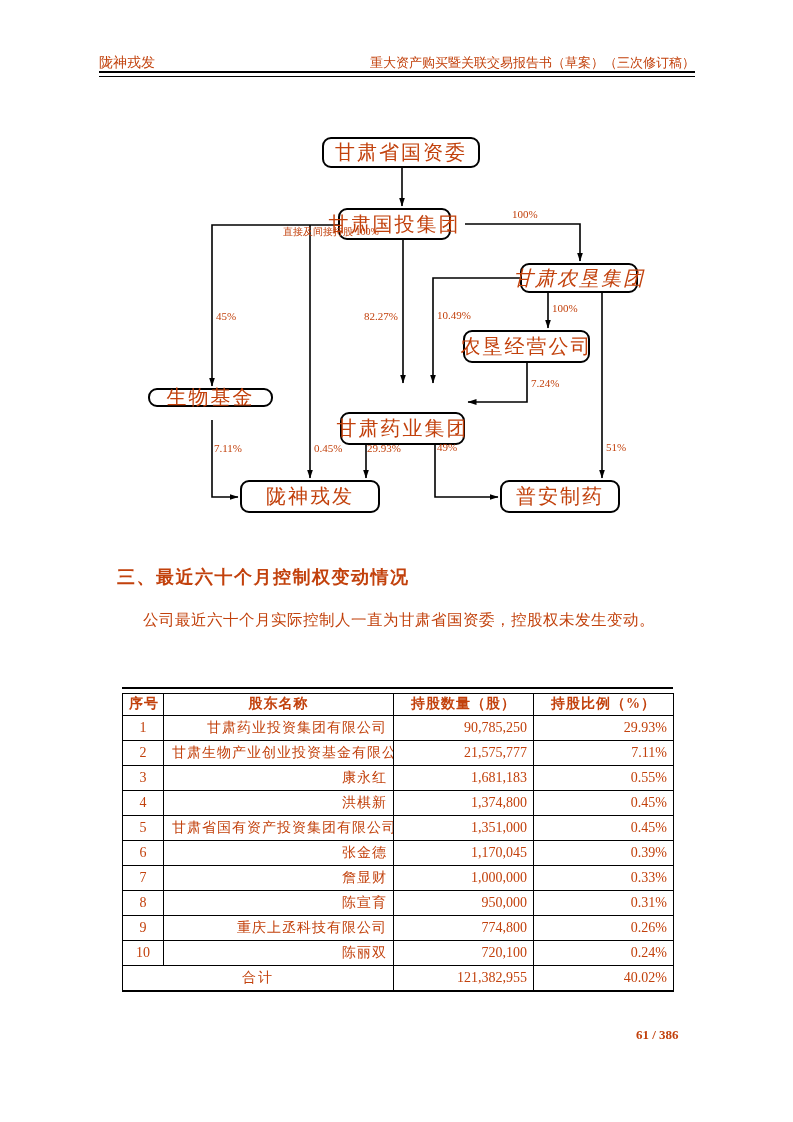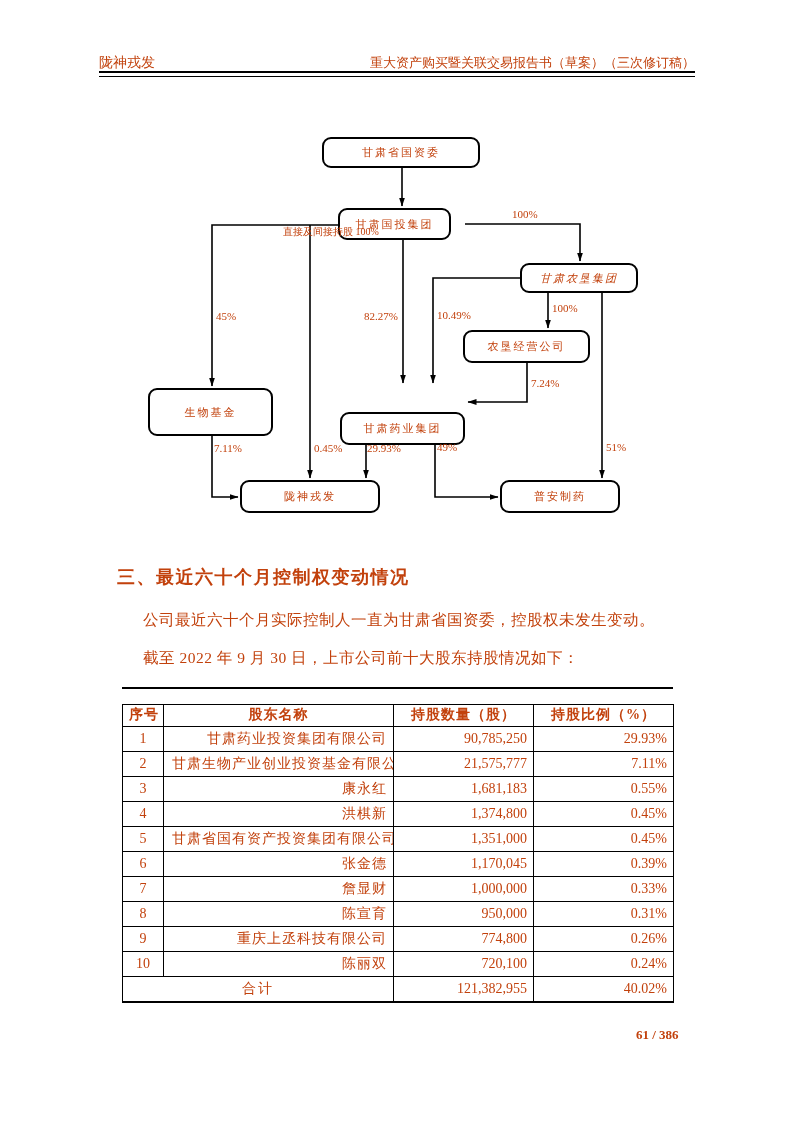--- a/index.html
+++ b/index.html
@@ -19,39 +19,39 @@
     position:absolute;left:99px;top:71px;width:596px;height:3px;
     border-top:2.2px solid #000;border-bottom:1px solid #000;
   }
 
   
   .diagram{position:absolute;left:0;top:130px;width:793px;height:400px;}
   .diagram svg{position:absolute;left:0;top:0;}
   .node{
     position:absolute;display:flex;align-items:center;justify-content:center;
     border:2px solid #000;border-radius:9px;background:#fff;
-    font-size:11px;letter-spacing:2px;white-space:nowrap;box-sizing:border-box;
+    font-size:20px;letter-spacing:2px;white-space:nowrap;box-sizing:border-box;
   }
   .elabel{position:absolute;font-size:11px;white-space:nowrap;line-height:1;}
   .elabel.small{font-size:10px;}
 
   
   .sec-heading{
     position:absolute;left:117px;top:565px;
     font-family:"Liberation Sans","DejaVu Sans",sans-serif;
     font-weight:bold;font-size:18px;letter-spacing:1.5px;white-space:nowrap;
   }
   .para{position:absolute;left:143px;width:552px;font-size:15.5px;line-height:1.35;letter-spacing:0.5px;}
   .para-1{top:610px;}
   .para-2{top:648px;}
 
   
   .tbl-wrap{
     position:absolute;left:122px;top:687px;width:551px;
-    border-top:2.4px solid #000;padding-top:15px;
+    border-top:2.4px solid #000;padding-top:4px;
   }
   table.sh-table{
     border-collapse:collapse;table-layout:fixed;width:551px;
     border-bottom:2.6px solid #000;
   }
   .sh-table th,.sh-table td{
     border:1px solid #000;padding:0 6px;height:24px;
     font-size:14px;line-height:1.15;overflow:hidden;white-space:nowrap;
   }
   .sh-table th{font-weight:bold;text-align:center;height:21px;letter-spacing:1px;}
@@ -94,42 +94,41 @@
         <path d="M366,288 L366,348" marker-end="url(#arr)"></path>
         <path d="M435,288 L435,367 L498,367" marker-end="url(#arr)"></path>
         <path d="M602,163 L602,348" marker-end="url(#arr)"></path>
       </g>
     </svg>
 
     <div class="node" style="left:322px;top:7px;width:158px;height:31px;">甘肃省国资委</div>
     <div class="node" style="left:338px;top:78px;width:113px;height:32px;">甘肃国投集团</div>
     <div class="node" style="left:520px;top:133px;width:118px;height:30px;font-style:italic;">甘肃农垦集团</div>
     <div class="node" style="left:463px;top:200px;width:127px;height:33px;">农垦经营公司</div>
-    <div class="node" style="left:148px;top:258px;width:125px;height:48px;">生物基金</div>
+    <div class="node" style="left:148px;top:258px;width:125px;height:19px;">生物基金</div>
     <div class="node" style="left:340px;top:255px;width:125px;height:33px;margin-top:27px;">甘肃药业集团</div>
     <div class="node" style="left:240px;top:350px;width:140px;height:33px;">陇神戎发</div>
     <div class="node" style="left:500px;top:350px;width:120px;height:33px;">普安制药</div>
 
     <div class="elabel small" style="left:283px;top:53px;margin-top:44px;">直接及间接持股 100%</div>
     <div class="elabel" style="left:512px;top:79px;">100%</div>
     <div class="elabel" style="left:216px;top:181px;">45%</div>
     <div class="elabel" style="left:364px;top:181px;">82.27%</div>
     <div class="elabel" style="left:437px;top:180px;">10.49%</div>
     <div class="elabel" style="left:552px;top:173px;">100%</div>
     <div class="elabel" style="left:531px;top:248px;">7.24%</div>
     <div class="elabel" style="left:214px;top:313px;">7.11%</div>
     <div class="elabel" style="left:314px;top:313px;">0.45%</div>
     <div class="elabel" style="left:367px;top:313px;">29.93%</div>
     <div class="elabel" style="left:437px;top:312px;">49%</div>
     <div class="elabel" style="left:606px;top:312px;">51%</div>
   </div>
 
   <div class="sec-heading">三、最近六十个月控制权变动情况</div>
   <div class="para para-1">公司最近六十个月实际控制人一直为甘肃省国资委，控股权未发生变动。</div>
-  <div class="para para-2">截至 2022 年 9 月 30 日，上市公司前十大股东持股情况如下：</div>
 
   <div class="tbl-wrap">
     <table class="sh-table">
       <colgroup>
           <col style="width:41px">
           <col style="width:230px">
           <col style="width:140px">
           <col style="width:140px">
         </colgroup>
       <thead>

